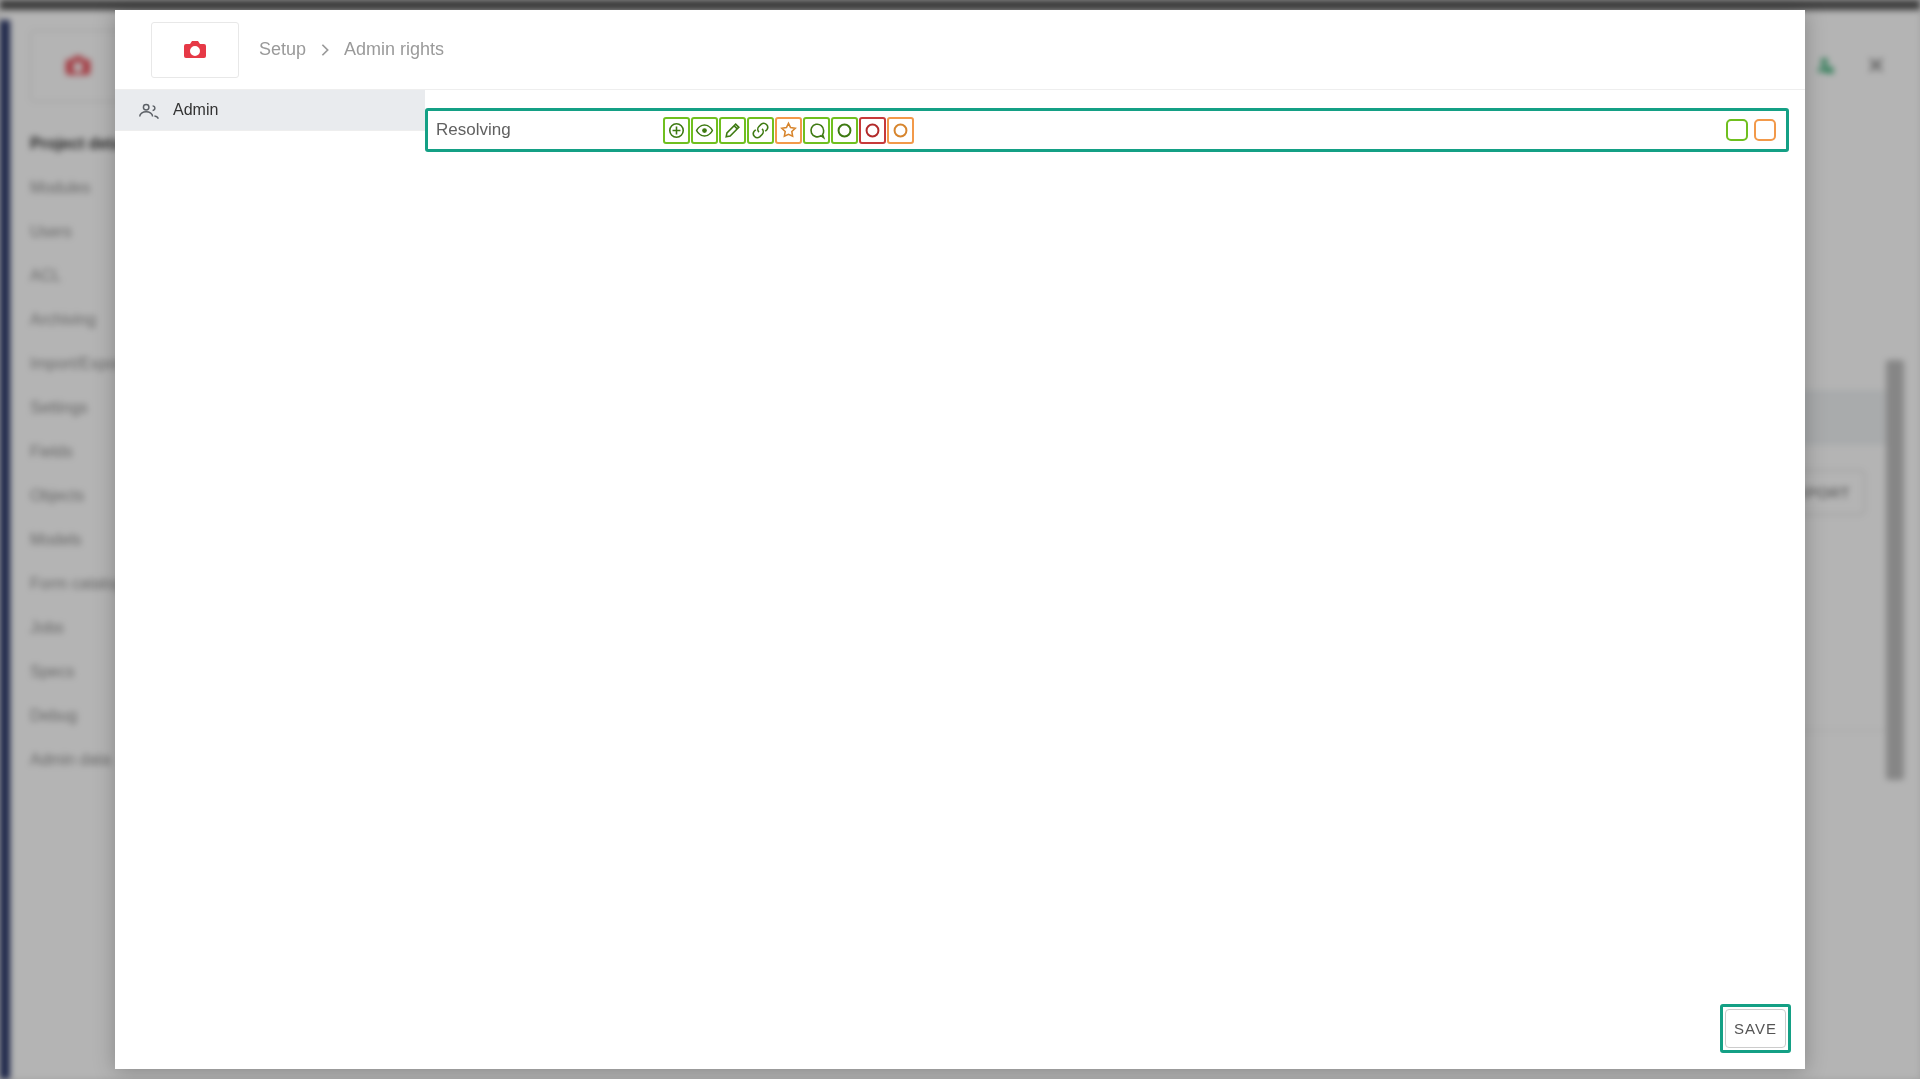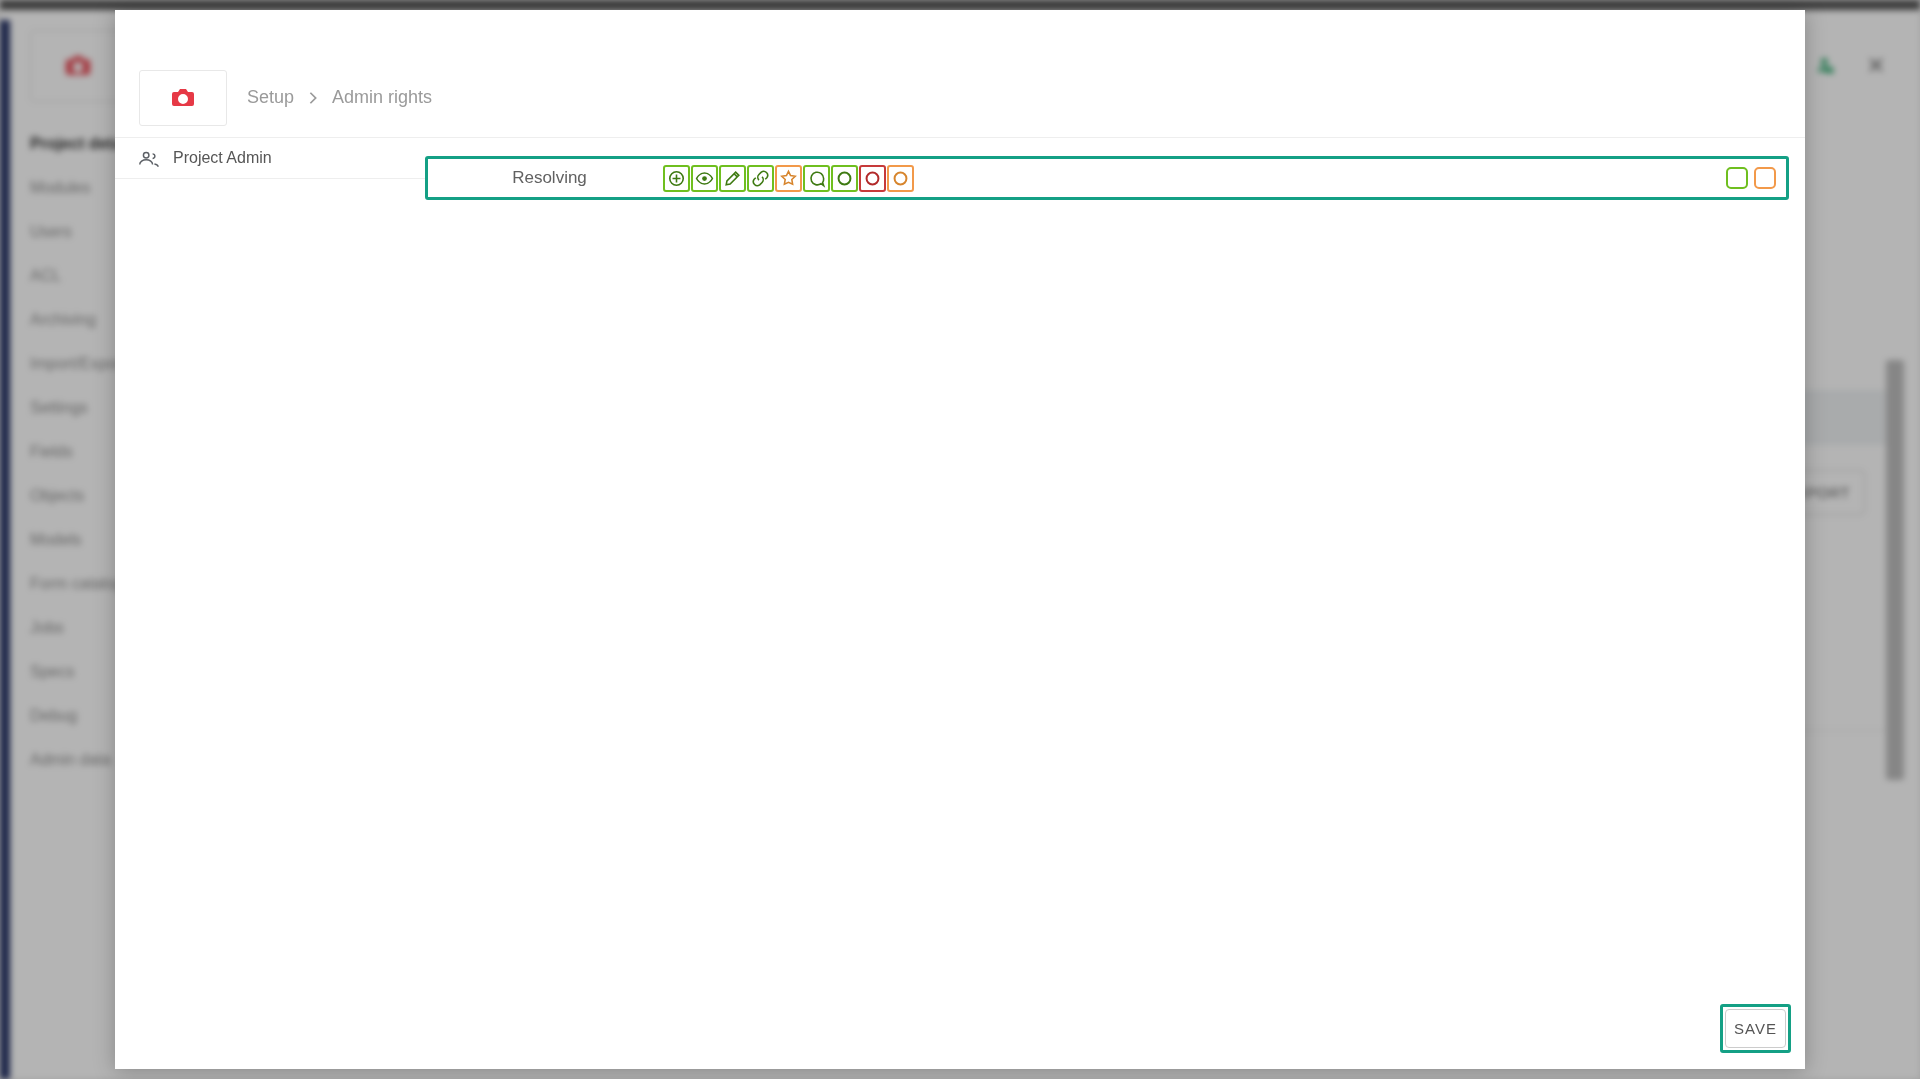--- a/index.html
+++ b/index.html
@@ -78,22 +78,21 @@
   .modal {
     position: absolute;
     top: 10px; left: 115px; right: 115px; bottom: 10px;
     background: #fff;
     display: flex; flex-direction: column;
     box-shadow: 0 2px 20px rgba(0,0,0,.25);
   }
   .modal-header {
     height: 80px; border-bottom: 1px solid #eee;
     display: flex; align-items: center; gap: 14px;
-    padding: 0 24px 0 24px;
-    margin-top: 48px;
+    padding: 0 24px 0 36px;
   }
   .logo-box {
     width: 88px; height: 56px;
     border: 1px solid #e8e8e8; border-radius: 3px;
     display: flex; align-items: center; justify-content: center;
   }
   .breadcrumb {
     display: flex; align-items: center; gap: 14px;
     font-size: 18px; color: #9a9a9a; font-weight: 400;
     margin-left: 6px;
@@ -125,21 +124,20 @@
   .row-frame {
     border: 3px solid #14a085; border-radius: 3px;
     height: 44px;
     display: flex; align-items: center;
     padding: 0 6px;
     gap: 0;
   }
   .row-label {
     font-size: 17px; color: #616161; padding-left: 2px;
     width: 229px;
-    text-align: center;
   }
   .perm-strip { display: flex; }
   .perm {
     width: 27px; height: 27px;
     border: 2px solid;
     border-radius: 3px;
     margin-right: 1px;
     display: flex; align-items: center; justify-content: center;
     background: #fff;
     cursor: pointer;
@@ -240,25 +238,25 @@
         <svg width="10" height="14" viewBox="0 0 10 16">
             <path fill="none" stroke="#9a9a9a" stroke-width="2" d="M2 2l6 6-6 6"></path>
           </svg>
       </span>
       <span>Admin rights</span>
     </div>
   </div>
 
   <div class="modal-body">
     <div class="side" id="groupsList">
-        <div class="side-item">
+        <div class="side-item active">
           <svg viewBox="0 0 24 18" width="22" height="18" class="grp-icon">
             <path fill="none" stroke="currentColor" stroke-width="1.6" d="M7 6a3 3 0 1 1 6 0 3 3 0 0 1-6 0zm10-1.5a2.5 2.5 0 1 1 0 5M3 16c0-2.8 3.1-5 7-5s7 2.2 7 5M19 15.5c2.2.3 4 1.5 4 3"></path>
           </svg>
-          <span>Project Admin</span>
+          <span>Admin</span>
         </div>
       </div>
 
     <div class="main">
       <div class="row-frame">
         <div class="row-label">Resolving</div>
         <div class="perm-strip" id="permStrip">
             <div class="perm green">
               <svg width="19" height="19" viewBox="0 0 24 24" style="color:#3e7a12">
                 <circle cx="12" cy="12" r="8.5" fill="none" stroke="currentColor" stroke-width="2"></circle>

